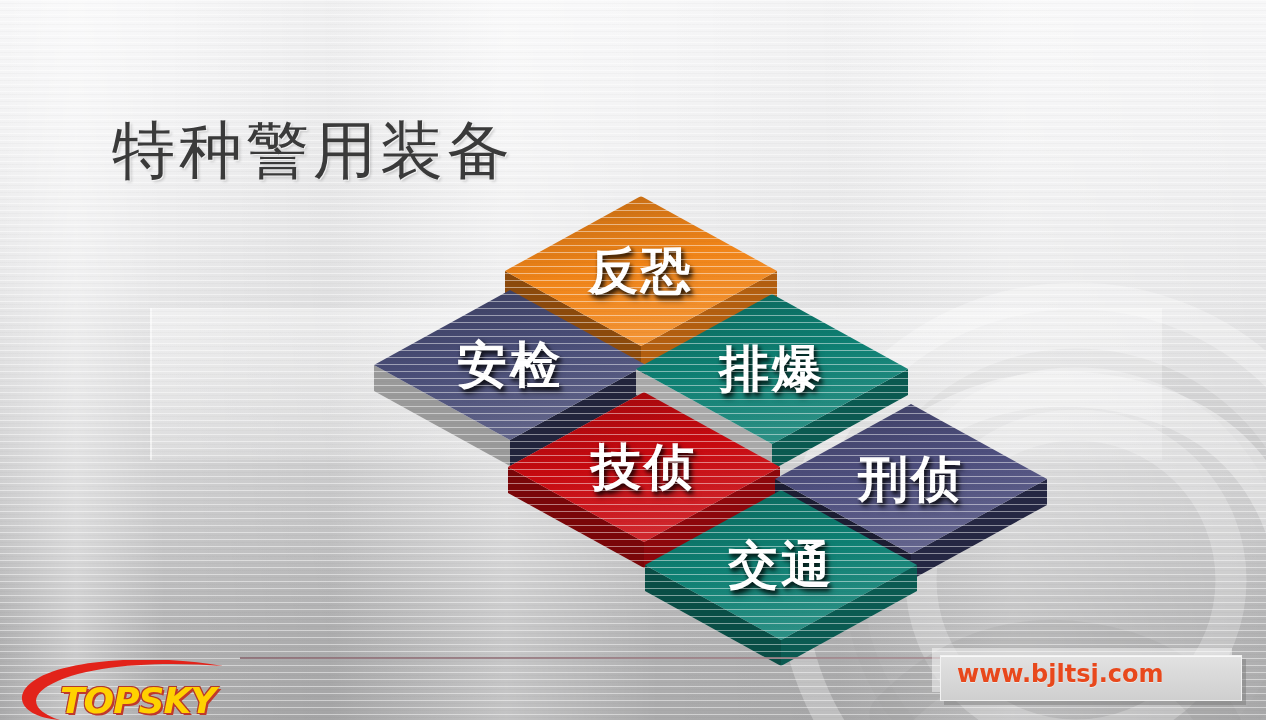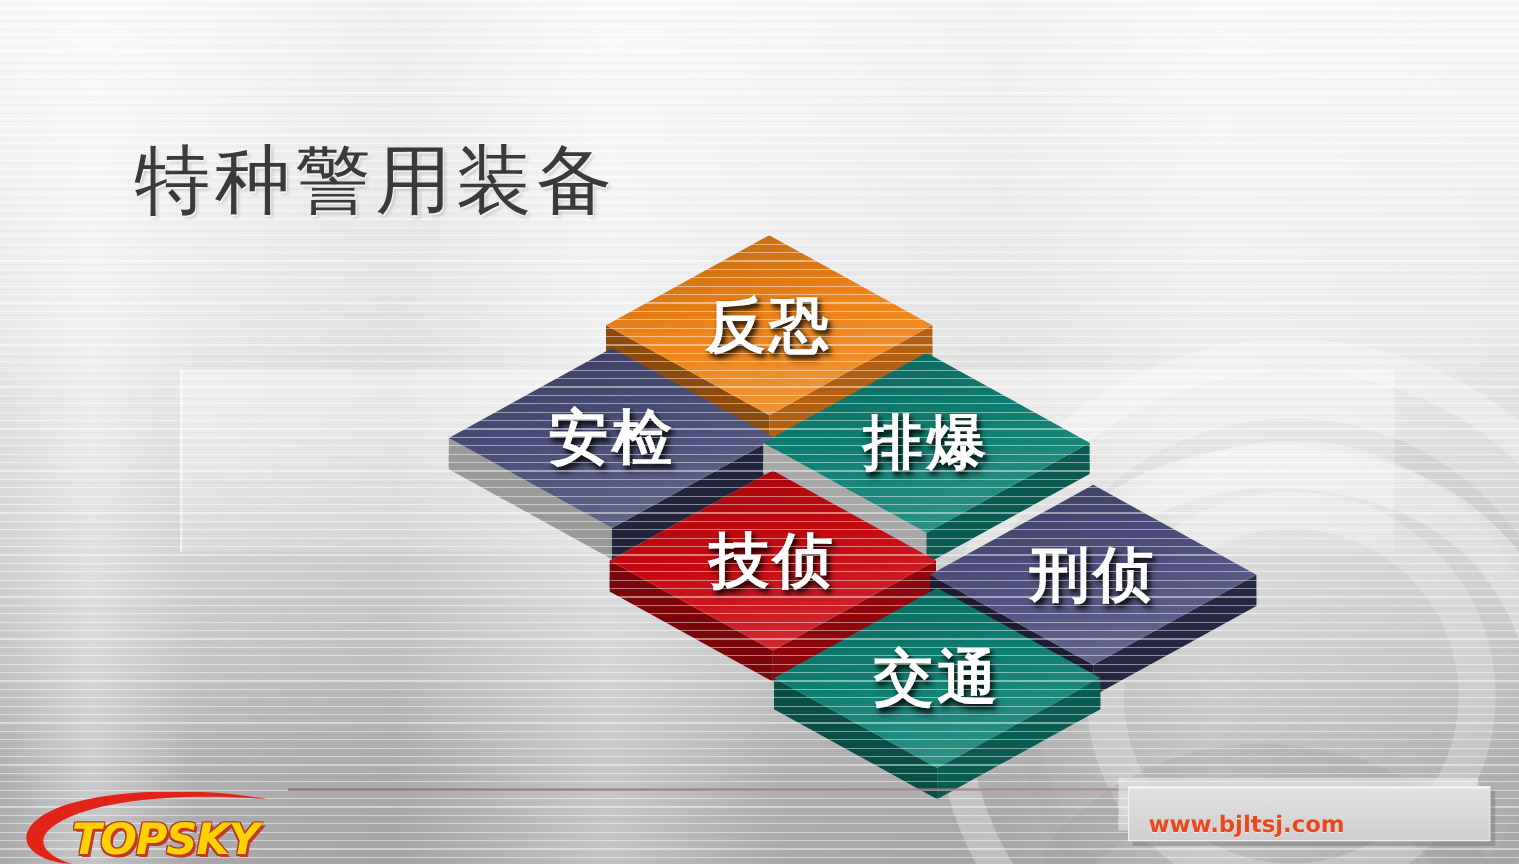--- a/index.html
+++ b/index.html
@@ -67,23 +67,23 @@
     color:#FFD100;
     text-shadow:2px 2px 0 #c0392b, -1px -1px 0 #b03a2e, 1px -1px 0 #b03a2e, -1px 1px 0 #b03a2e;
   }
   .urlbox{
     position:absolute;left:940px;top:655px;width:300px;height:44px;z-index:9;
     background:linear-gradient(180deg,#e2e2e2,#cfcfcf);
     border:1px solid #f2f2f2;
     box-shadow:4px 4px 0 rgba(120,120,120,.45), inset 0 1px 0 rgba(255,255,255,.8);
   }
   .urlbox .u{
-    position:absolute;left:16px;top:20px;
+    position:absolute;left:16px;top:4px;
     font-family:"DejaVu Sans","Liberation Sans",sans-serif;
-    font-size:19px;font-weight:700;color:#E8481C;
+    font-size:24px;font-weight:700;color:#E8481C;
     text-shadow:0 1px 0 rgba(255,255,255,.5);
   }
   .urlshadow{
     position:absolute;left:932px;top:648px;width:300px;height:44px;z-index:8;
     background:rgba(255,255,255,.45);
   }
 </style>
 </head>
 <body>
 

